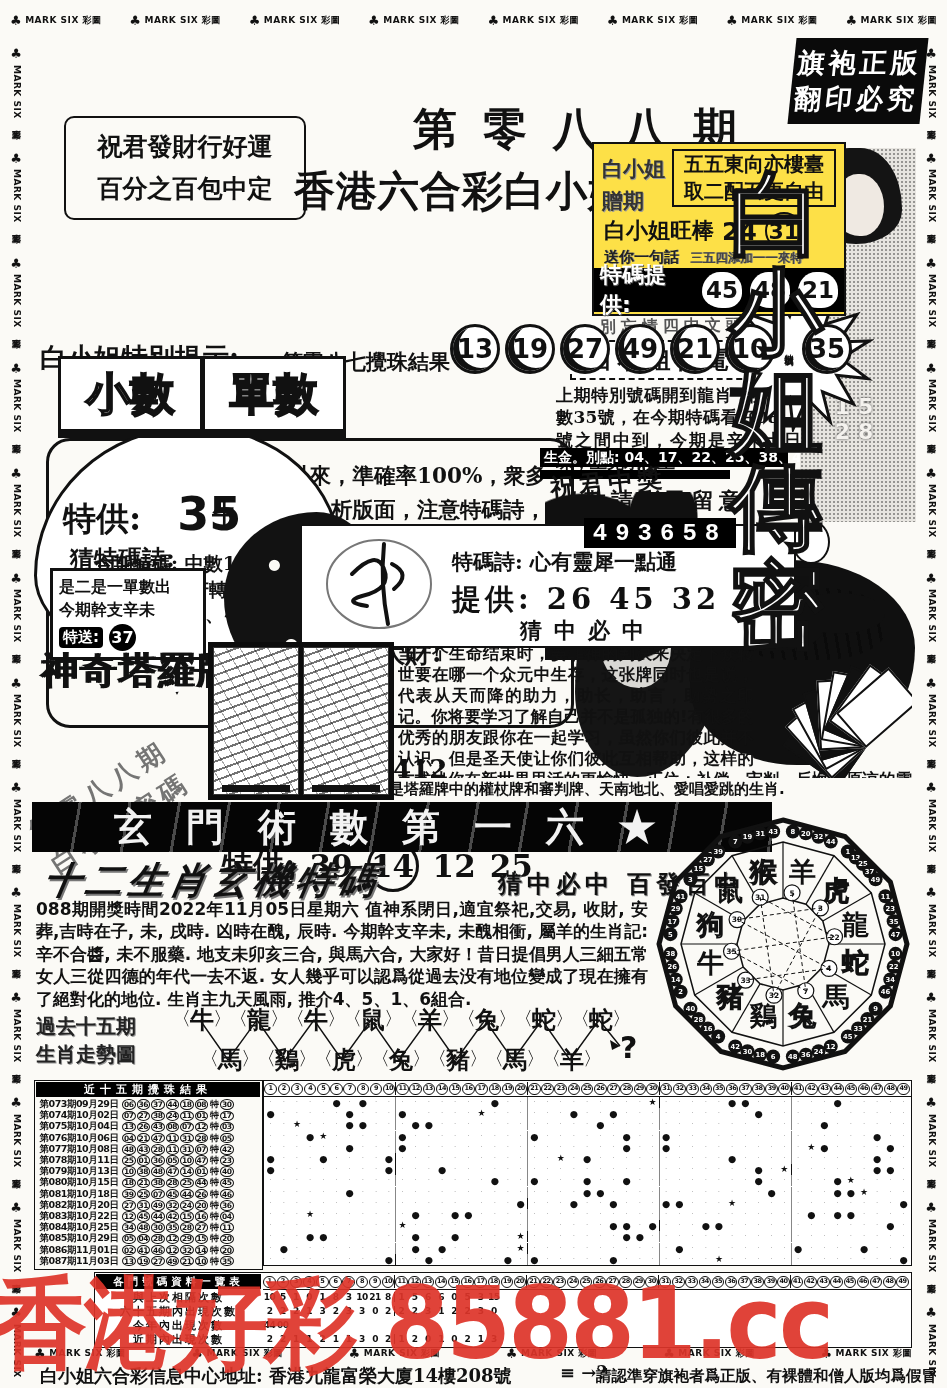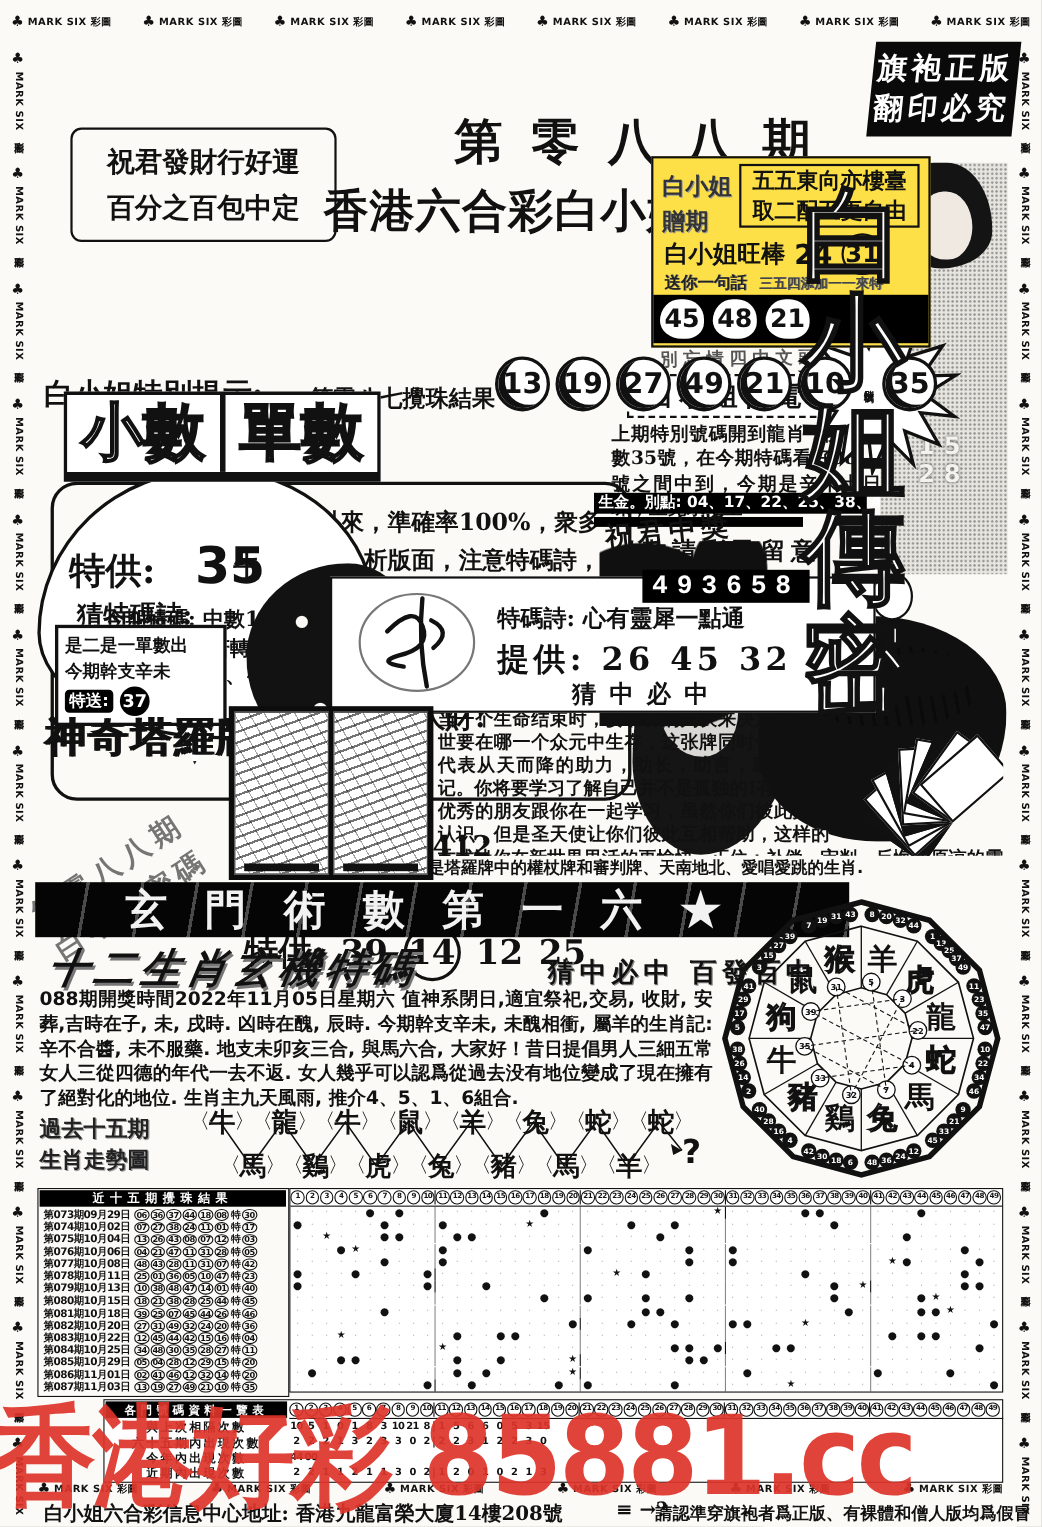--- a/index.html
+++ b/index.html
@@ -90,21 +90,21 @@
                radial-gradient(ellipse at 38% 70%,#101010 30%,transparent 31%),
                radial-gradient(ellipse at 12% 88%,#101010 22%,transparent 23%),
                linear-gradient(100deg,transparent 44%,#101010 45%,#101010 52%,transparent 53%);}
   #sun{left:792px;top:520px;width:34px;height:40px;border:2.5px solid #111;border-radius:50%;background:#fff;}
   #tiger-art{left:730px;top:588px;width:155px;height:72px;
     background:radial-gradient(ellipse at 25% 60%,#101010 32%,transparent 33%),
                radial-gradient(ellipse at 70% 35%,#101010 30%,transparent 31%),
                repeating-linear-gradient(80deg,transparent 0 8px,rgba(10,10,10,.85) 8px 11px);border-radius:40%;}
   
   #ss-frame{left:58px;top:356px;width:288px;height:82px;border:3px solid #111;border-bottom-width:9px;box-sizing:border-box;display:flex;z-index:3;background:#fff;}
-  .ss-cell{flex:1;display:flex;align-items:center;justify-content:center;font-size:56px;font-weight:900;}
+  .ss-cell{flex:1;display:flex;align-items:center;justify-content:center;font-size:44px;font-weight:900;}
   .ss-cell:first-child{border-right:5px solid #111;}
   
   #bubble{left:34px;top:426px;width:302px;height:240px;border:3px solid #111;background:#fff;
     border-radius:52% 48% 45% 55%/62% 55% 45% 40%;z-index:2;}
   #bubble::after{content:"";position:absolute;left:120px;bottom:-26px;width:34px;height:34px;background:#fff;border:3px solid #111;border-radius:50% 50% 60% 40%;clip-path:polygon(0 0,100% 0,50% 100%);}
   #bubble-head{position:absolute;left:26px;top:58px;display:flex;align-items:baseline;gap:36px;}
   #bubble-label{font-size:33px;font-weight:900;}
   #bubble-number{font-size:46px;font-weight:900;}
   #bubble-body{position:absolute;left:58px;top:122px;width:204px;font-size:19px;font-weight:700;line-height:1.35;}
   
@@ -443,20 +443,21 @@
     <div id="rb-wangbang">
       <span class="serif">白小姐旺棒</span>
       <span class="n">24</span>
       <span class="circled">31</span>
     </div>
     <div id="rb-sentence">
       <span>送你一句話</span>
       <span class="val">三五四添加一一來特</span>
     </div>
     <div id="rb-band">
+      <span class="lbl">特碼提供:</span>
       <span id="rb-tema-nums" style="display:flex;gap:8px;">
           <span class="cloud-num">45</span>
           <span class="cloud-num">48</span>
           <span class="cloud-num">21</span>
         </span>
     </div>
   </div>
   <div class="abs serif" id="rb-footnote">別忘情四中文頭</div>
 
   <div class="abs serif" id="cd-title">白小姐傳電</div>

